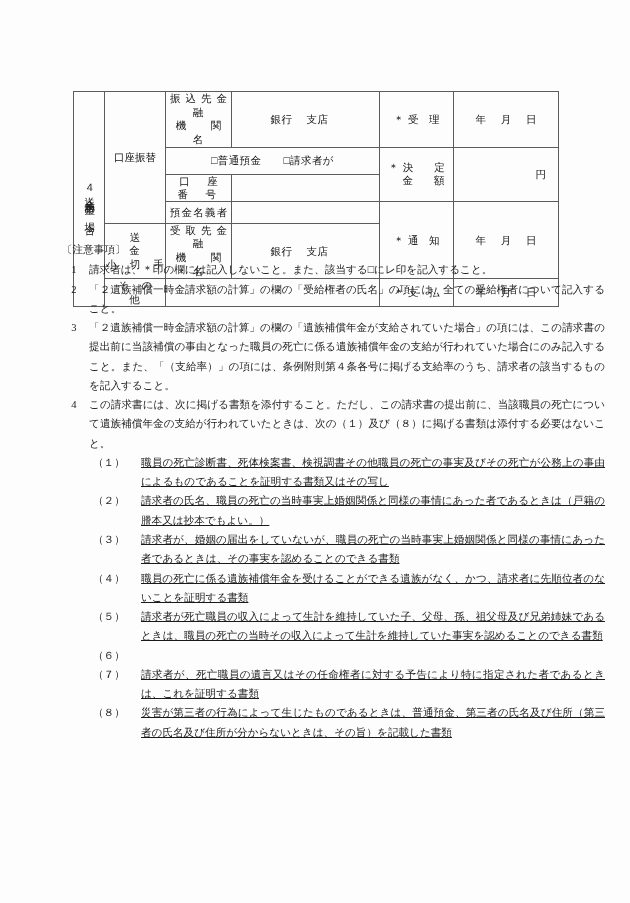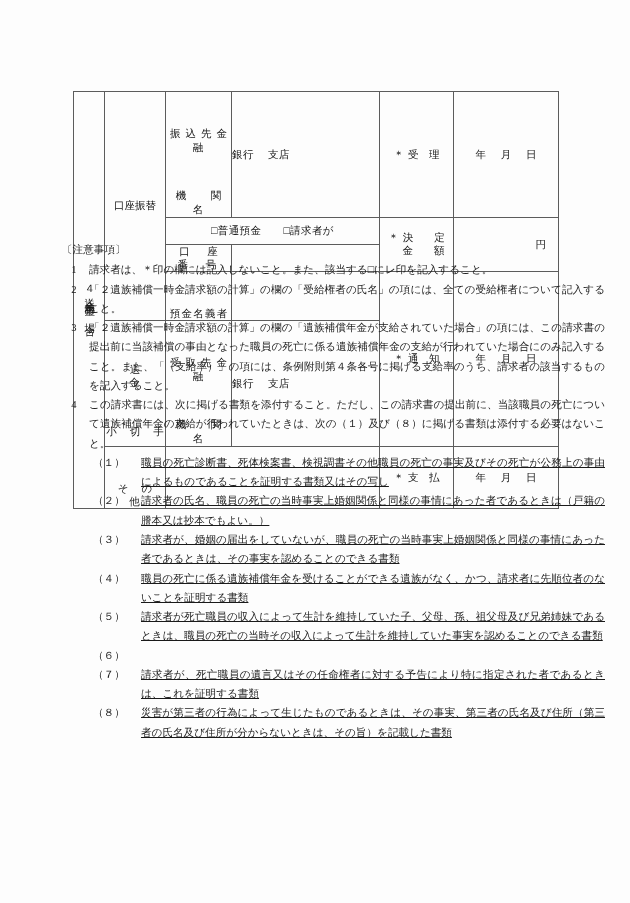--- a/index.html
+++ b/index.html
@@ -65,29 +65,28 @@
   
   .spread {
     display: block;
     letter-spacing: 3.5px;
     text-indent: 3.5px;
   }
   .spread2 {
     display: block;
     letter-spacing: 1.2px;
     text-indent: 1.2px;
-    margin-top: 35px;
   }
   .two-line {
     display: block;
     line-height: 1.3;
   }
   .bank-line {
     display: block;
-    text-align: left;
+    text-align: center;
     padding-right: 12px;
     letter-spacing: 0.5px;
   }
   .bank-line .sp { display: inline-block; width: 14px; }
   .ymd {
     display: flex;
     justify-content: space-around;
     align-items: center;
     padding: 0 14px;
   }
@@ -309,15 +308,15 @@
   </div>
   <div class="note-sub">
     <span class="note-num">（６）</span>
   </div>
   <div class="note-sub">
     <span class="note-num">（７）</span>
     <span class="note-body">請求者が、死亡職員の遺言又はその任命権者に対する予告により特に指定された者であるときは、これを証明する書類</span>
   </div>
   <div class="note-sub">
     <span class="note-num">（８）</span>
-    <span class="note-body">災害が第三者の行為によって生じたものであるときは、その事実、第三者の氏名及び住所（第三者の氏名及び住所が分からないときは、その旨）を記載した書類</span>
+    <span class="note-body">災害が第三者の行為によって生じたものであるときは、普通預金、第三者の氏名及び住所（第三者の氏名及び住所が分からないときは、その旨）を記載した書類</span>
   </div>
 </div>
 
 </body></html>

